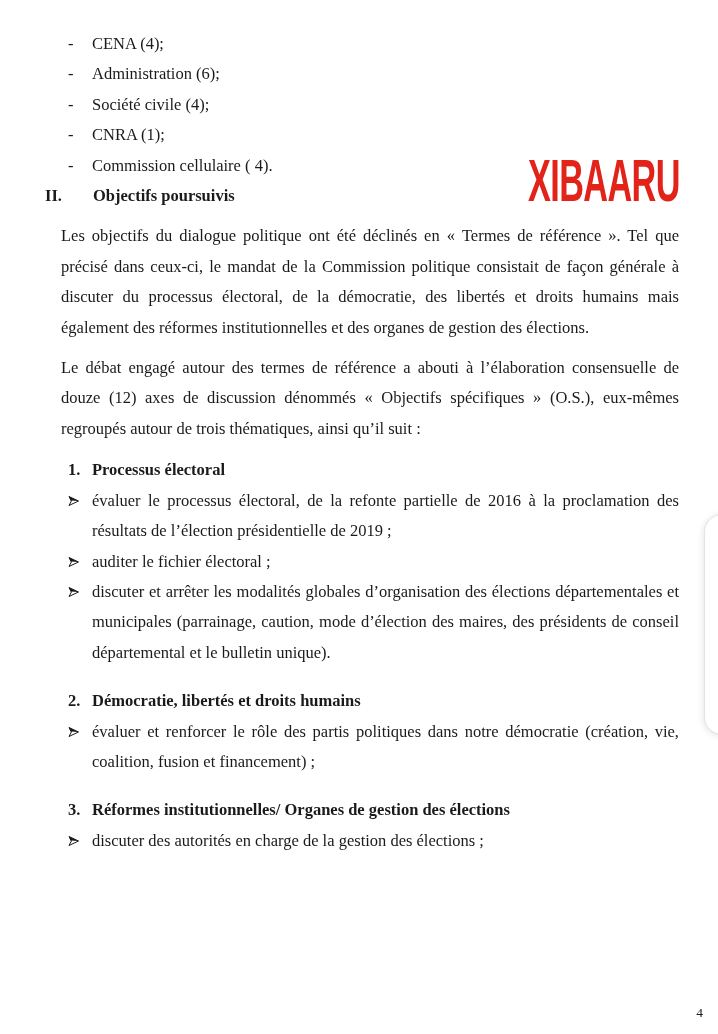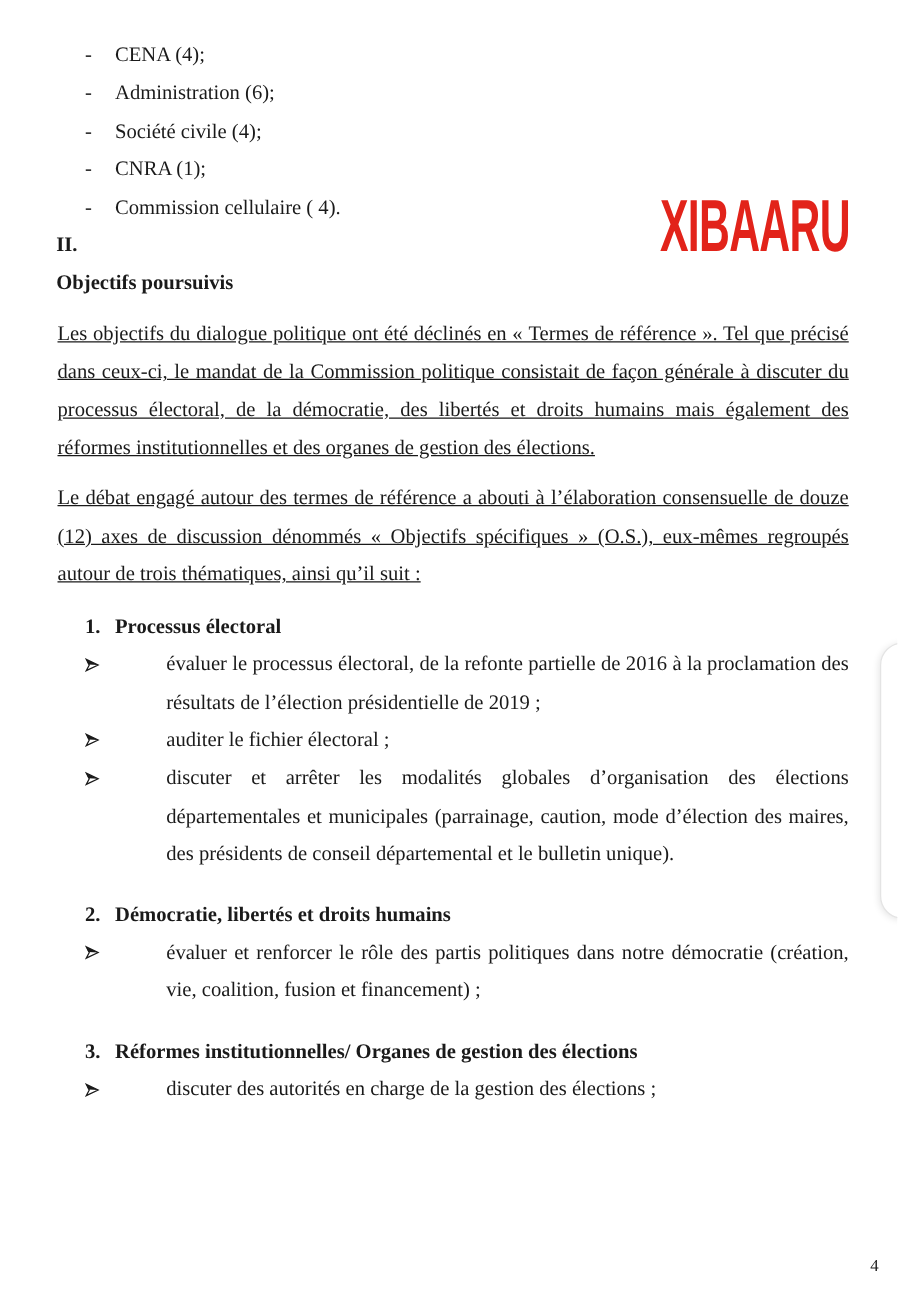--- a/index.html
+++ b/index.html
@@ -14,35 +14,35 @@
     line-height: 30.4px;
     color: #1a1a1a;
   }
   .content { padding: 29px 39px 0 45px; }
 
   
   .intro-item { display: flex; padding-left: 23px; }
   .intro-item .marker { flex: none; width: 24px; }
 
   
-  .heading2 { display: flex; font-weight: bold; flex-direction: column; }
+  .heading2 { display: flex; font-weight: bold; }
   .heading2 .marker { flex: none; width: 48px; }
 
   
-  .paragraph { margin: 10px 0 0 1px; text-align: justify; text-decoration: underline; }
+  .paragraph { margin: 10px 0 0 16px; text-align: justify; }
 
   
   .theme { margin-top: 18px; }
   .theme.theme-first { margin-top: 11px; }
   .theme-heading { display: flex; font-weight: bold; padding-left: 23px; }
   .theme-heading .marker { flex: none; width: 24px; }
   .bullet { display: flex; padding-left: 23px; }
   .bullet .marker { flex: none; width: 24px; }
   .bullet .marker svg { display: block; margin-top: 9.5px; }
-  .bullet .text { flex: 1 1 auto; text-align: justify; margin-left: 41px; }
+  .bullet .text { flex: 1 1 auto; text-align: justify; }
 
   
   .logo {
     position: absolute;
     left: 528px;
     top: 152px;
     font-family: "Liberation Sans", sans-serif;
     font-weight: 700;
     font-size: 59px;
     line-height: 1;

